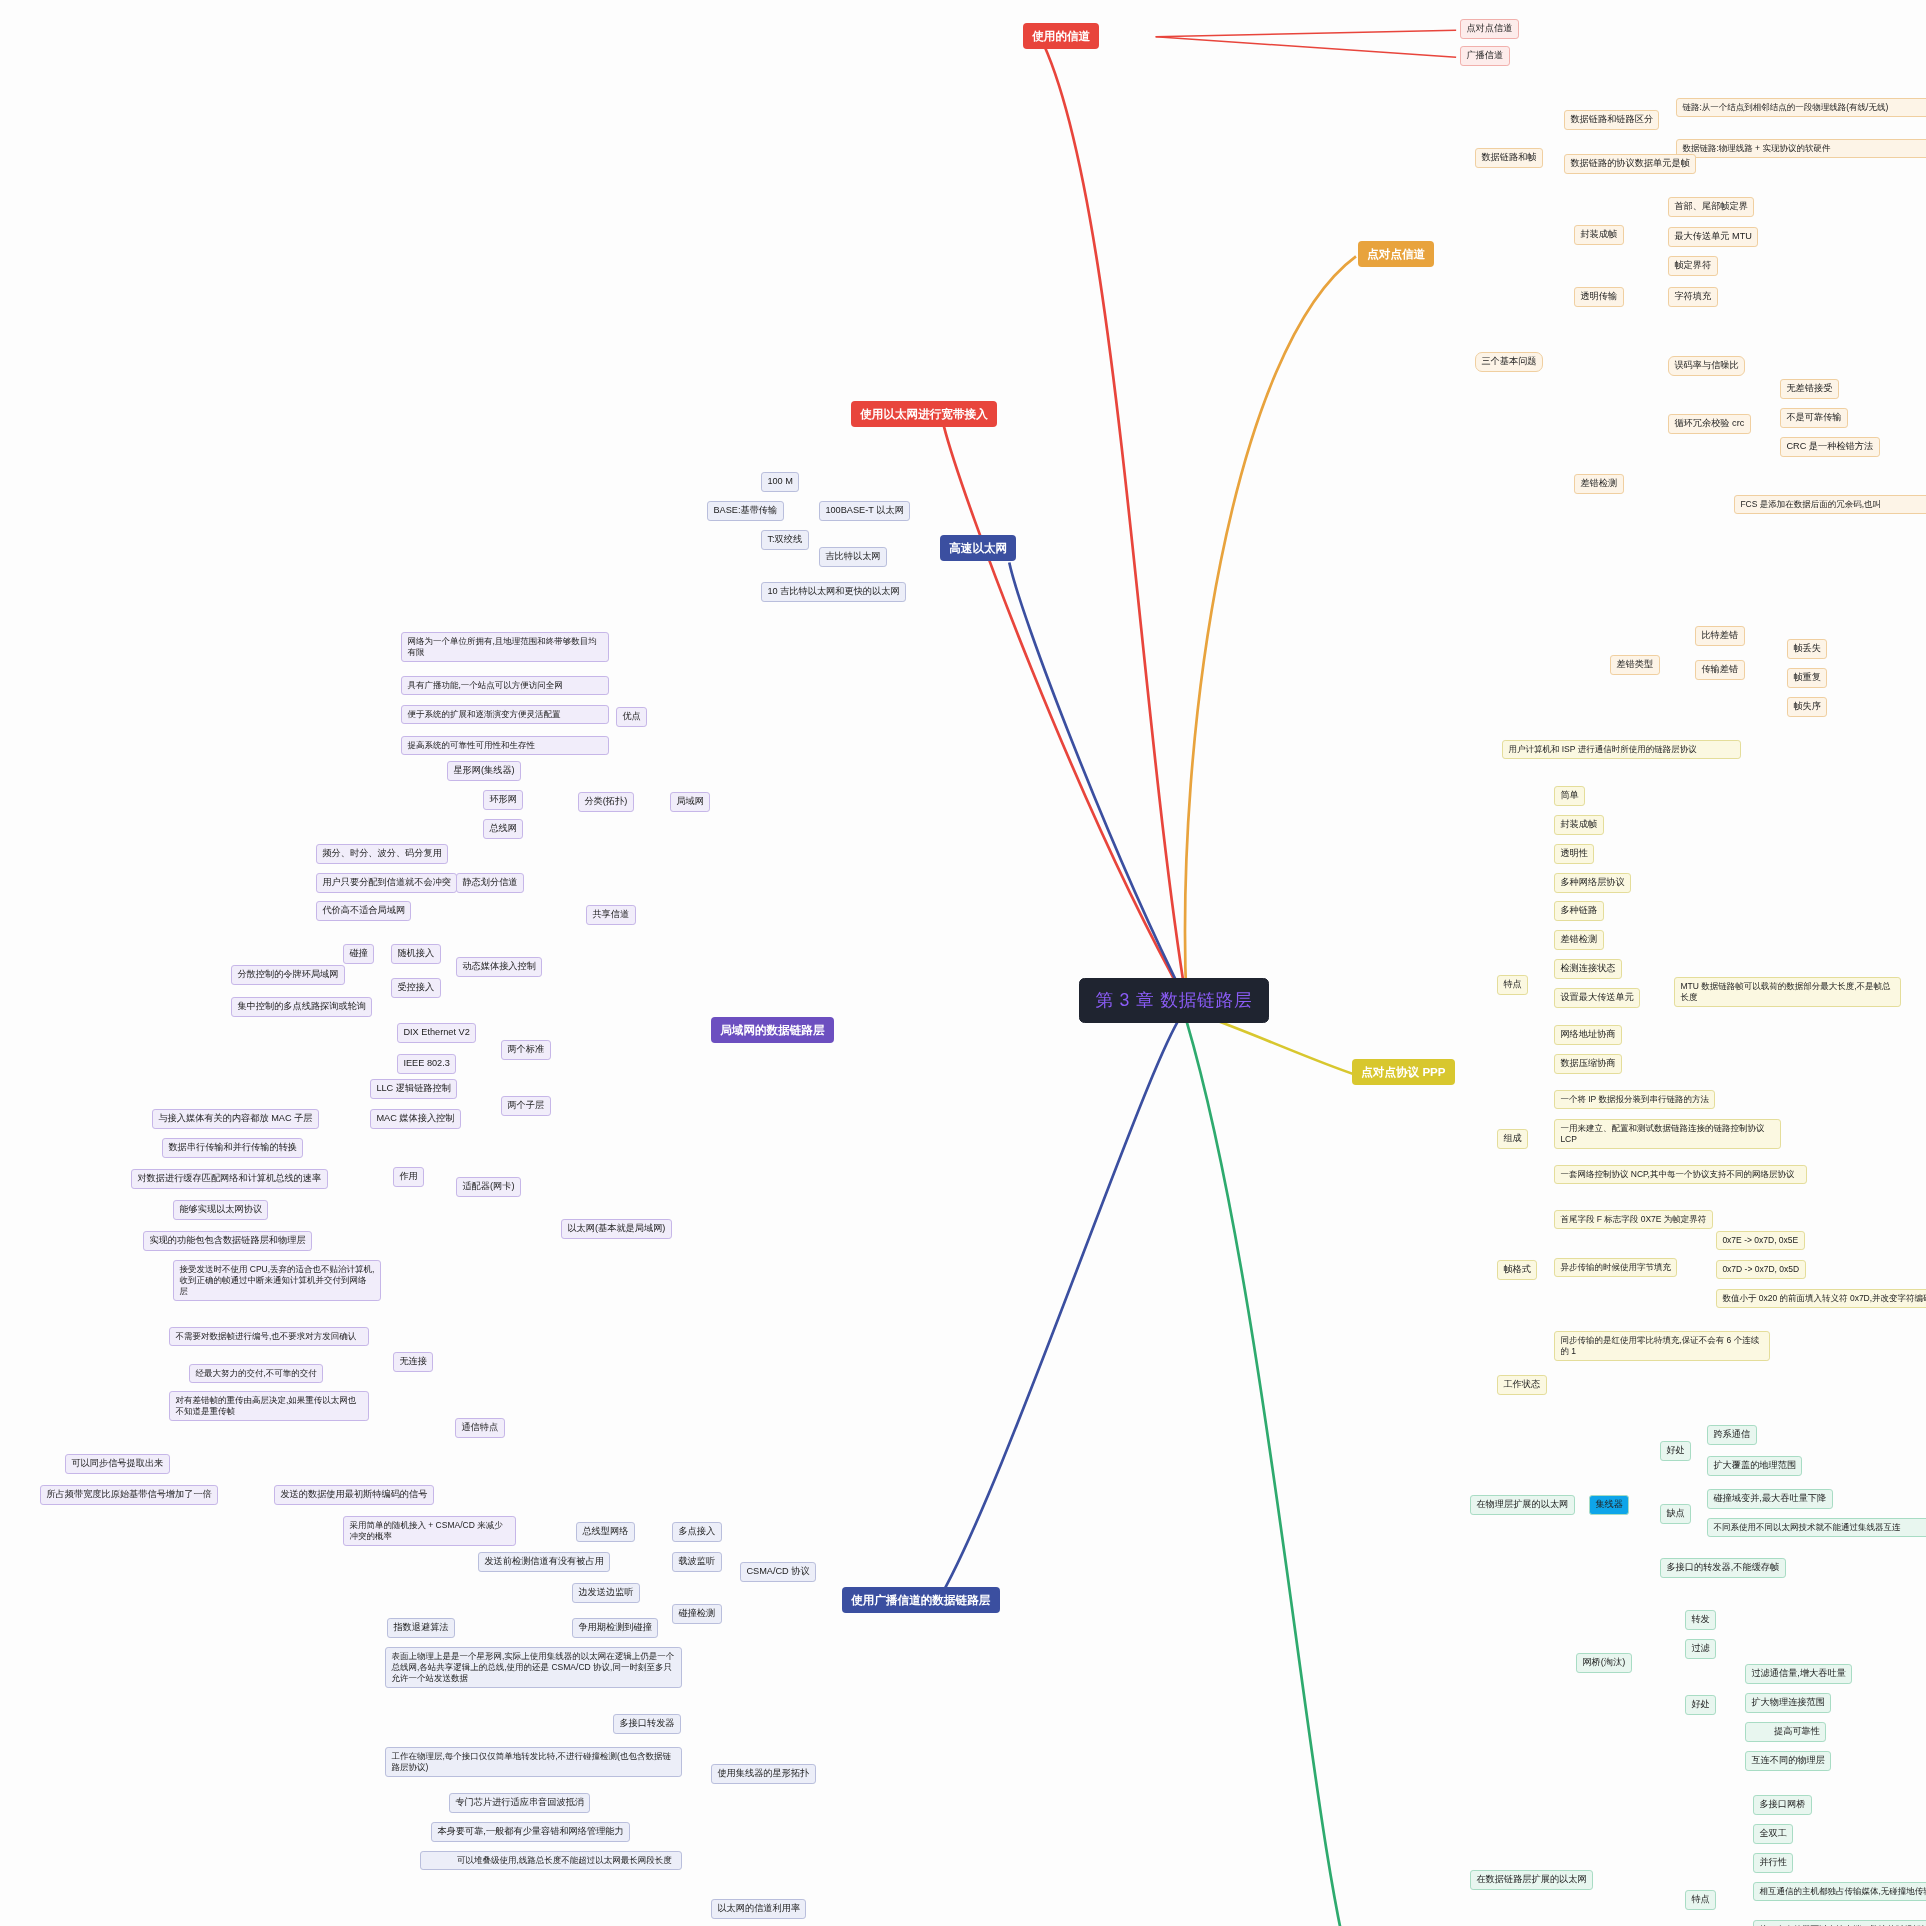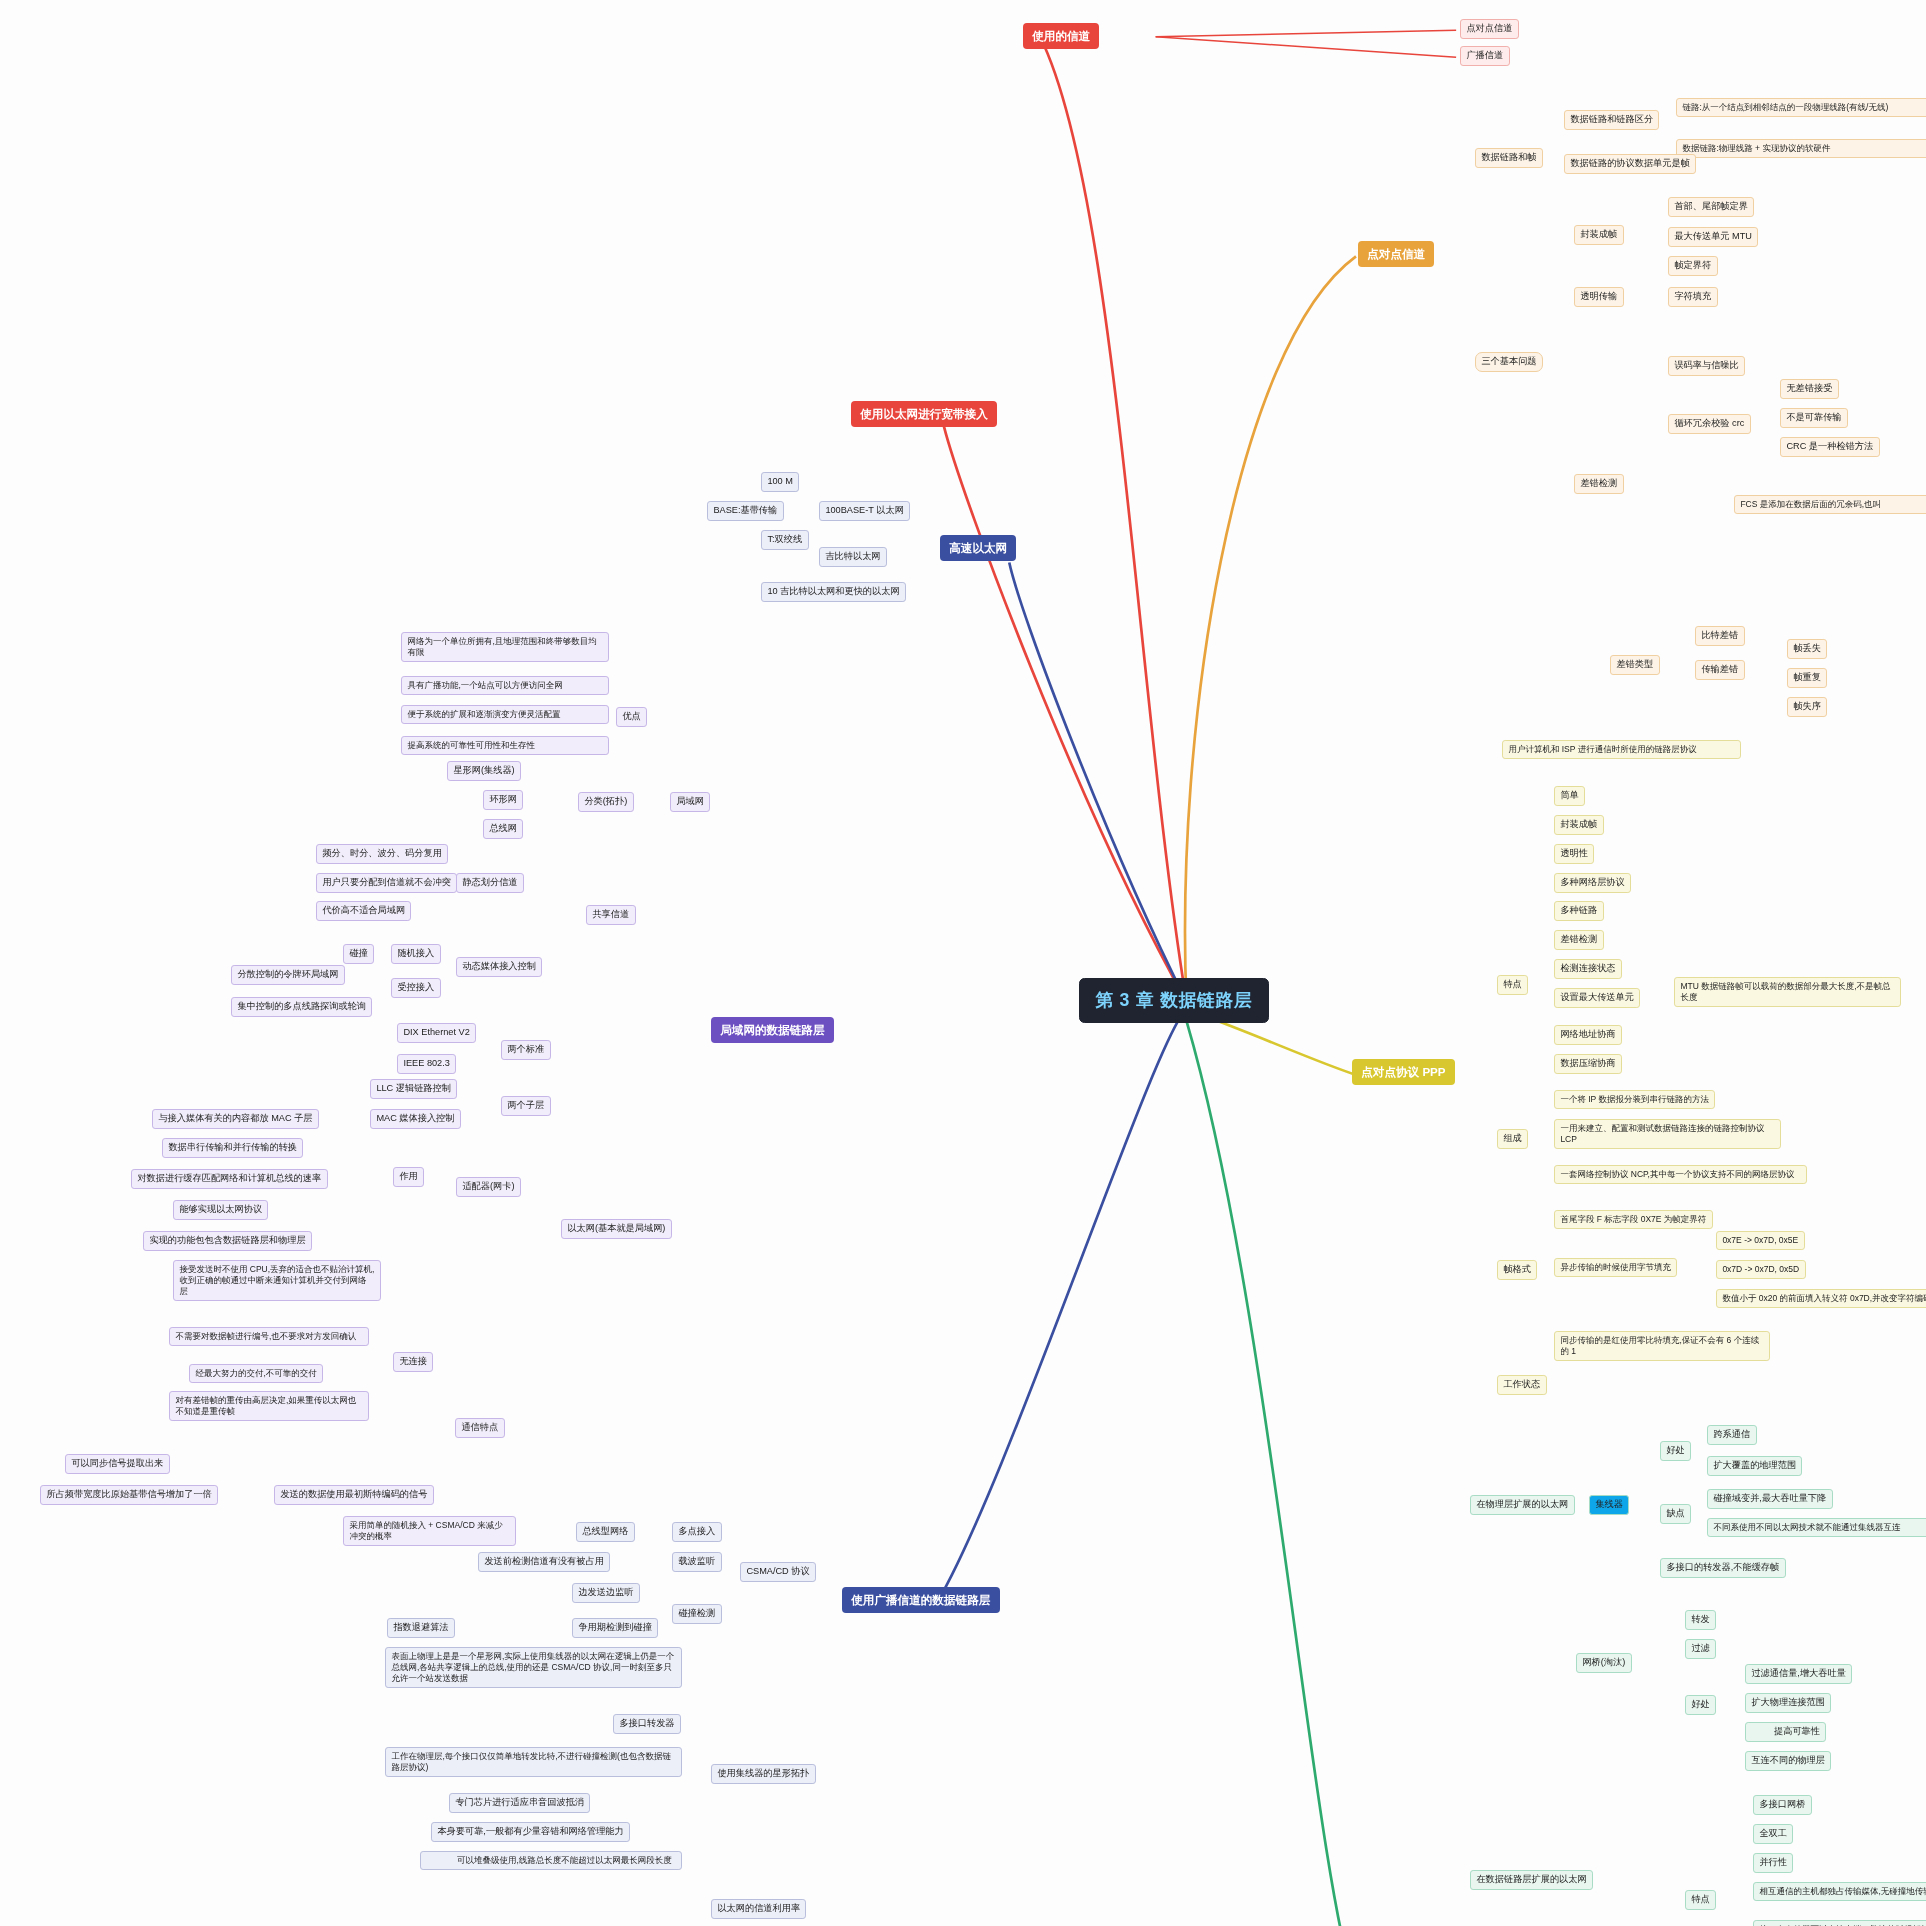--- a/index.html
+++ b/index.html
@@ -1,20 +1,20 @@
 <!DOCTYPE html>
 <html style="font-size:6.2px"><head>
 <meta charset="utf-8">
 <style>
   html,body{margin:0;padding:0;background:#fdfdfd;}
   body{font-family:"Liberation Sans","DejaVu Sans",sans-serif;}
   #canvas{position:relative;width:2272px;height:2572px;background:#fdfdfd;overflow:hidden;}
   svg.links{position:absolute;left:0;top:0;width:2272px;height:2572px;pointer-events:none;}
   .node{position:absolute;box-sizing:border-box;border-radius:3.9px;padding:3.9px 6.2px;font-size:9.6px;line-height:1.3;color:#222;white-space:pre-wrap;}
-  .root{background:#1f2430;color:#7dd3fc;border:1.2px solid #1f2430;font-size:17.7px;font-weight:bold;padding:10px 15.4px;border-radius:5.4px;letter-spacing:0.8px;}
+  .root{background:#1f2430;color:#8b5cf6;border:1.2px solid #1f2430;font-size:17.7px;font-weight:normal;padding:10px 15.4px;border-radius:5.4px;letter-spacing:0.8px;}
   .b1{font-size:11.6px;font-weight:bold;color:#fff;border-radius:3.9px;padding:5.4px 9.2px;}
   .leafbox{border:0.8px solid transparent;border-radius:3.1px;padding:3.1px 5.4px;font-size:9.2px;}
 </style>
 </head>
 <body>
 
 <div id="canvas">
 
 <svg class="links" viewBox="0 0 5898 6676">
   <defs>
@@ -51,21 +51,21 @@
 <div class="node leafbox" style="left:1564px;top:154px;border-color:#f0cfa0;background:#fdf4e7;">数据链路的协议数据单元是帧</div>
 
 <div class="node leafbox" style="left:1475px;top:352px;border-color:#f0cfa0;background:#fdf4e7;border-radius:7px;">三个基本问题</div>
 <div class="node leafbox" style="left:1574px;top:225px;border-color:#f0cfa0;background:#fdf4e7;">封装成帧</div>
 <div class="node leafbox" style="left:1668px;top:197px;border-color:#f0cfa0;background:#fdf4e7;">首部、尾部帧定界</div>
 <div class="node leafbox" style="left:1668px;top:227px;border-color:#f0cfa0;background:#fdf4e7;">最大传送单元 MTU</div>
 <div class="node leafbox" style="left:1668px;top:256px;border-color:#f0cfa0;background:#fdf4e7;">帧定界符</div>
 <div class="node leafbox" style="left:1574px;top:287px;border-color:#f0cfa0;background:#fdf4e7;">透明传输</div>
 <div class="node leafbox" style="left:1668px;top:287px;border-color:#f0cfa0;background:#fdf4e7;">字符填充</div>
 <div class="node leafbox" style="left:1574px;top:474px;border-color:#f0cfa0;background:#fdf4e7;">差错检测</div>
-<div class="node leafbox" style="left:1668px;top:356px;border-color:#f0cfa0;background:#fdf4e7;">误码率与信噪比</div>
+<div class="node leafbox" style="left:1668px;top:356px;border-color:#f0cfa0;background:#fdf4e7;border-radius:6px;">误码率与信噪比</div>
 <div class="node leafbox" style="left:1668px;top:414px;border-color:#f0cfa0;background:#fdf4e7;">循环冗余校验 crc</div>
 <div class="node leafbox" style="left:1780px;top:379px;border-color:#f0cfa0;background:#fdf4e7;">无差错接受</div>
 <div class="node leafbox" style="left:1780px;top:408px;border-color:#f0cfa0;background:#fdf4e7;">不是可靠传输</div>
 <div class="node leafbox" style="left:1780px;top:437px;border-color:#f0cfa0;background:#fdf4e7;">CRC 是一种检错方法</div>
 <div class="node leafbox" style="left:1734px;top:495px;width:270px;border-color:#f0cfa0;background:#fdf4e7;font-size:8.5px;">FCS 是添加在数据后面的冗余码,也叫</div>
 
 <div class="node leafbox" style="left:1610px;top:655px;border-color:#f0cfa0;background:#fdf4e7;">差错类型</div>
 <div class="node leafbox" style="left:1695px;top:626px;border-color:#f0cfa0;background:#fdf4e7;">比特差错</div>
 <div class="node leafbox" style="left:1695px;top:660px;border-color:#f0cfa0;background:#fdf4e7;">传输差错</div>
 <div class="node leafbox" style="left:1787px;top:639px;border-color:#f0cfa0;background:#fdf4e7;">帧丢失</div>

